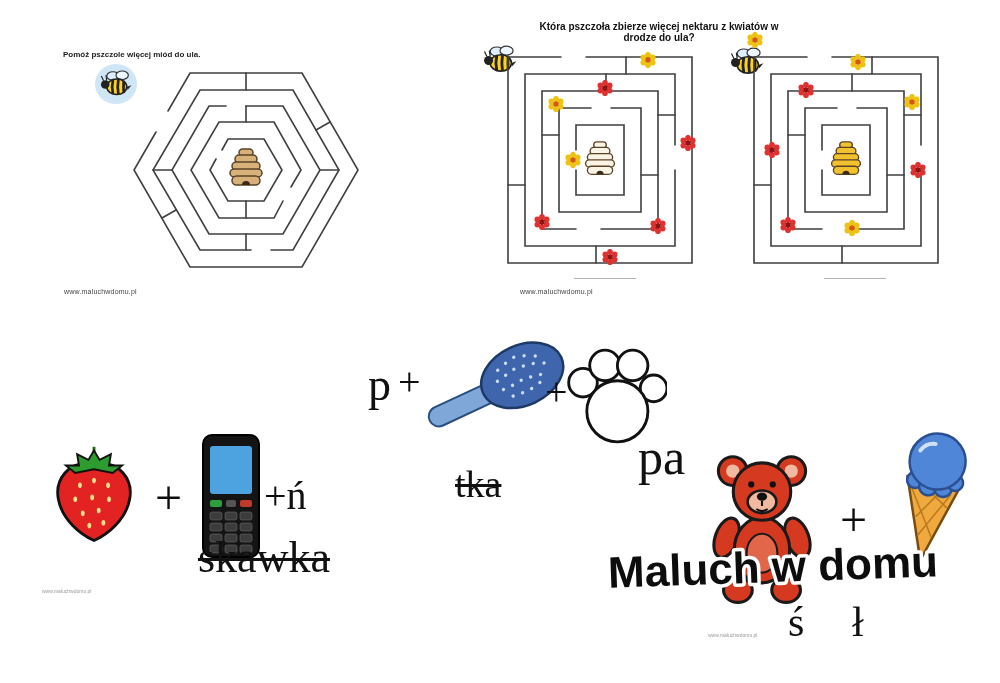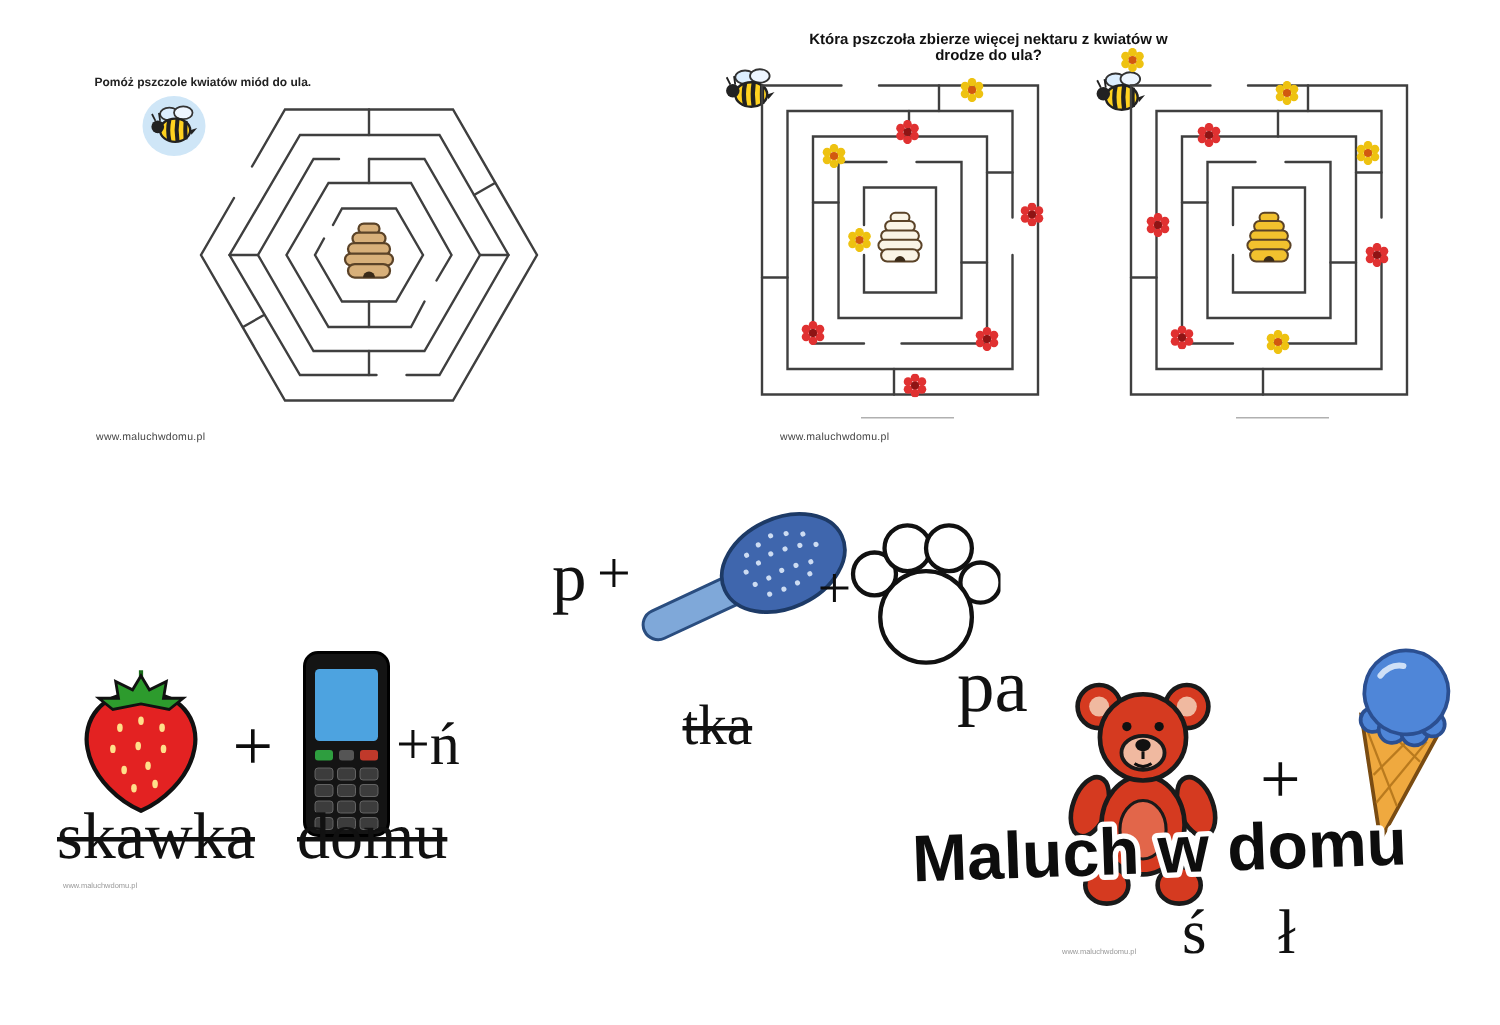--- a/index.html
+++ b/index.html
@@ -55,21 +55,21 @@
           <circle cx="10" cy="16.5" r="3.6"></circle>
         <circle cx="4.2" cy="13.2" r="3.6"></circle>
           <circle cx="4.2" cy="6.8" r="3.6"></circle>
       </g>
       <circle cx="10" cy="10" r="3.4" fill="var(--fc,#7a1010)"></circle>
     </symbol>
   </defs>
 </svg>
 
 <div class="abs" style="left:0;top:0;width:470px;height:320px;">
-  <div class="abs" style="left:63px;top:50px;font-size:8px;font-weight:600;color:#222;">Pomóż pszczole kwiatów miód do ula.</div>
+  <div class="abs" style="left:63px;top:50px;font-size:8px;font-weight:600;color:#222;">Pomóż pszczole więcej miód do ula.</div>
 
   <div class="abs bee-badge" style="left:95px;top:64px;">
     <svg width="34" height="31">
         <use href="#sym-bee"></use>
       </svg>
   </div>
 
   <svg class="abs" style="left:130px;top:45px;" width="232" height="250" viewBox="0 0 232 250">
     <g class="maze-stroke">
       <path d="M38 66 L60 28 L172 28 L228 125 L172 222 L60 222 L4 125 L26 87"></path>
@@ -262,22 +262,21 @@
       <rect x="8" y="111" width="12" height="8" rx="2"></rect>
         <rect x="23" y="111" width="12" height="8" rx="2"></rect>
         <rect x="38" y="111" width="12" height="8" rx="2"></rect>
     </g>
   </svg>
 
   <span class="abs" style="left:244px;top:52px;font-size:40px;">
     <span class="plus-sign">+</span><span class="serif">ń</span>
   </span>
 
-  <span class="abs serif strike" style="left:18px;top:112px;font-size:44px;">skawka</span>
-  <span class="abs serif strike" style="left:178px;top:112px;font-size:44px;">domu</span>
+  <span class="abs serif strike" style="left:178px;top:112px;font-size:44px;">skawka</span>
 
   <div class="abs micro-wm" style="left:22px;top:168px;">www.maluchwdomu.pl</div>
 </div>
 
 <div class="abs" style="left:600px;top:420px;width:400px;height:250px;">
   <svg class="abs" style="left:103px;top:30px;" width="118" height="155" viewBox="0 0 115 150">
     <g fill="#d53a20" stroke="#1a1a1a" stroke-width="3">
       <circle cx="29" cy="20" r="14"></circle>
         <circle cx="86" cy="20" r="14"></circle>
     </g>

